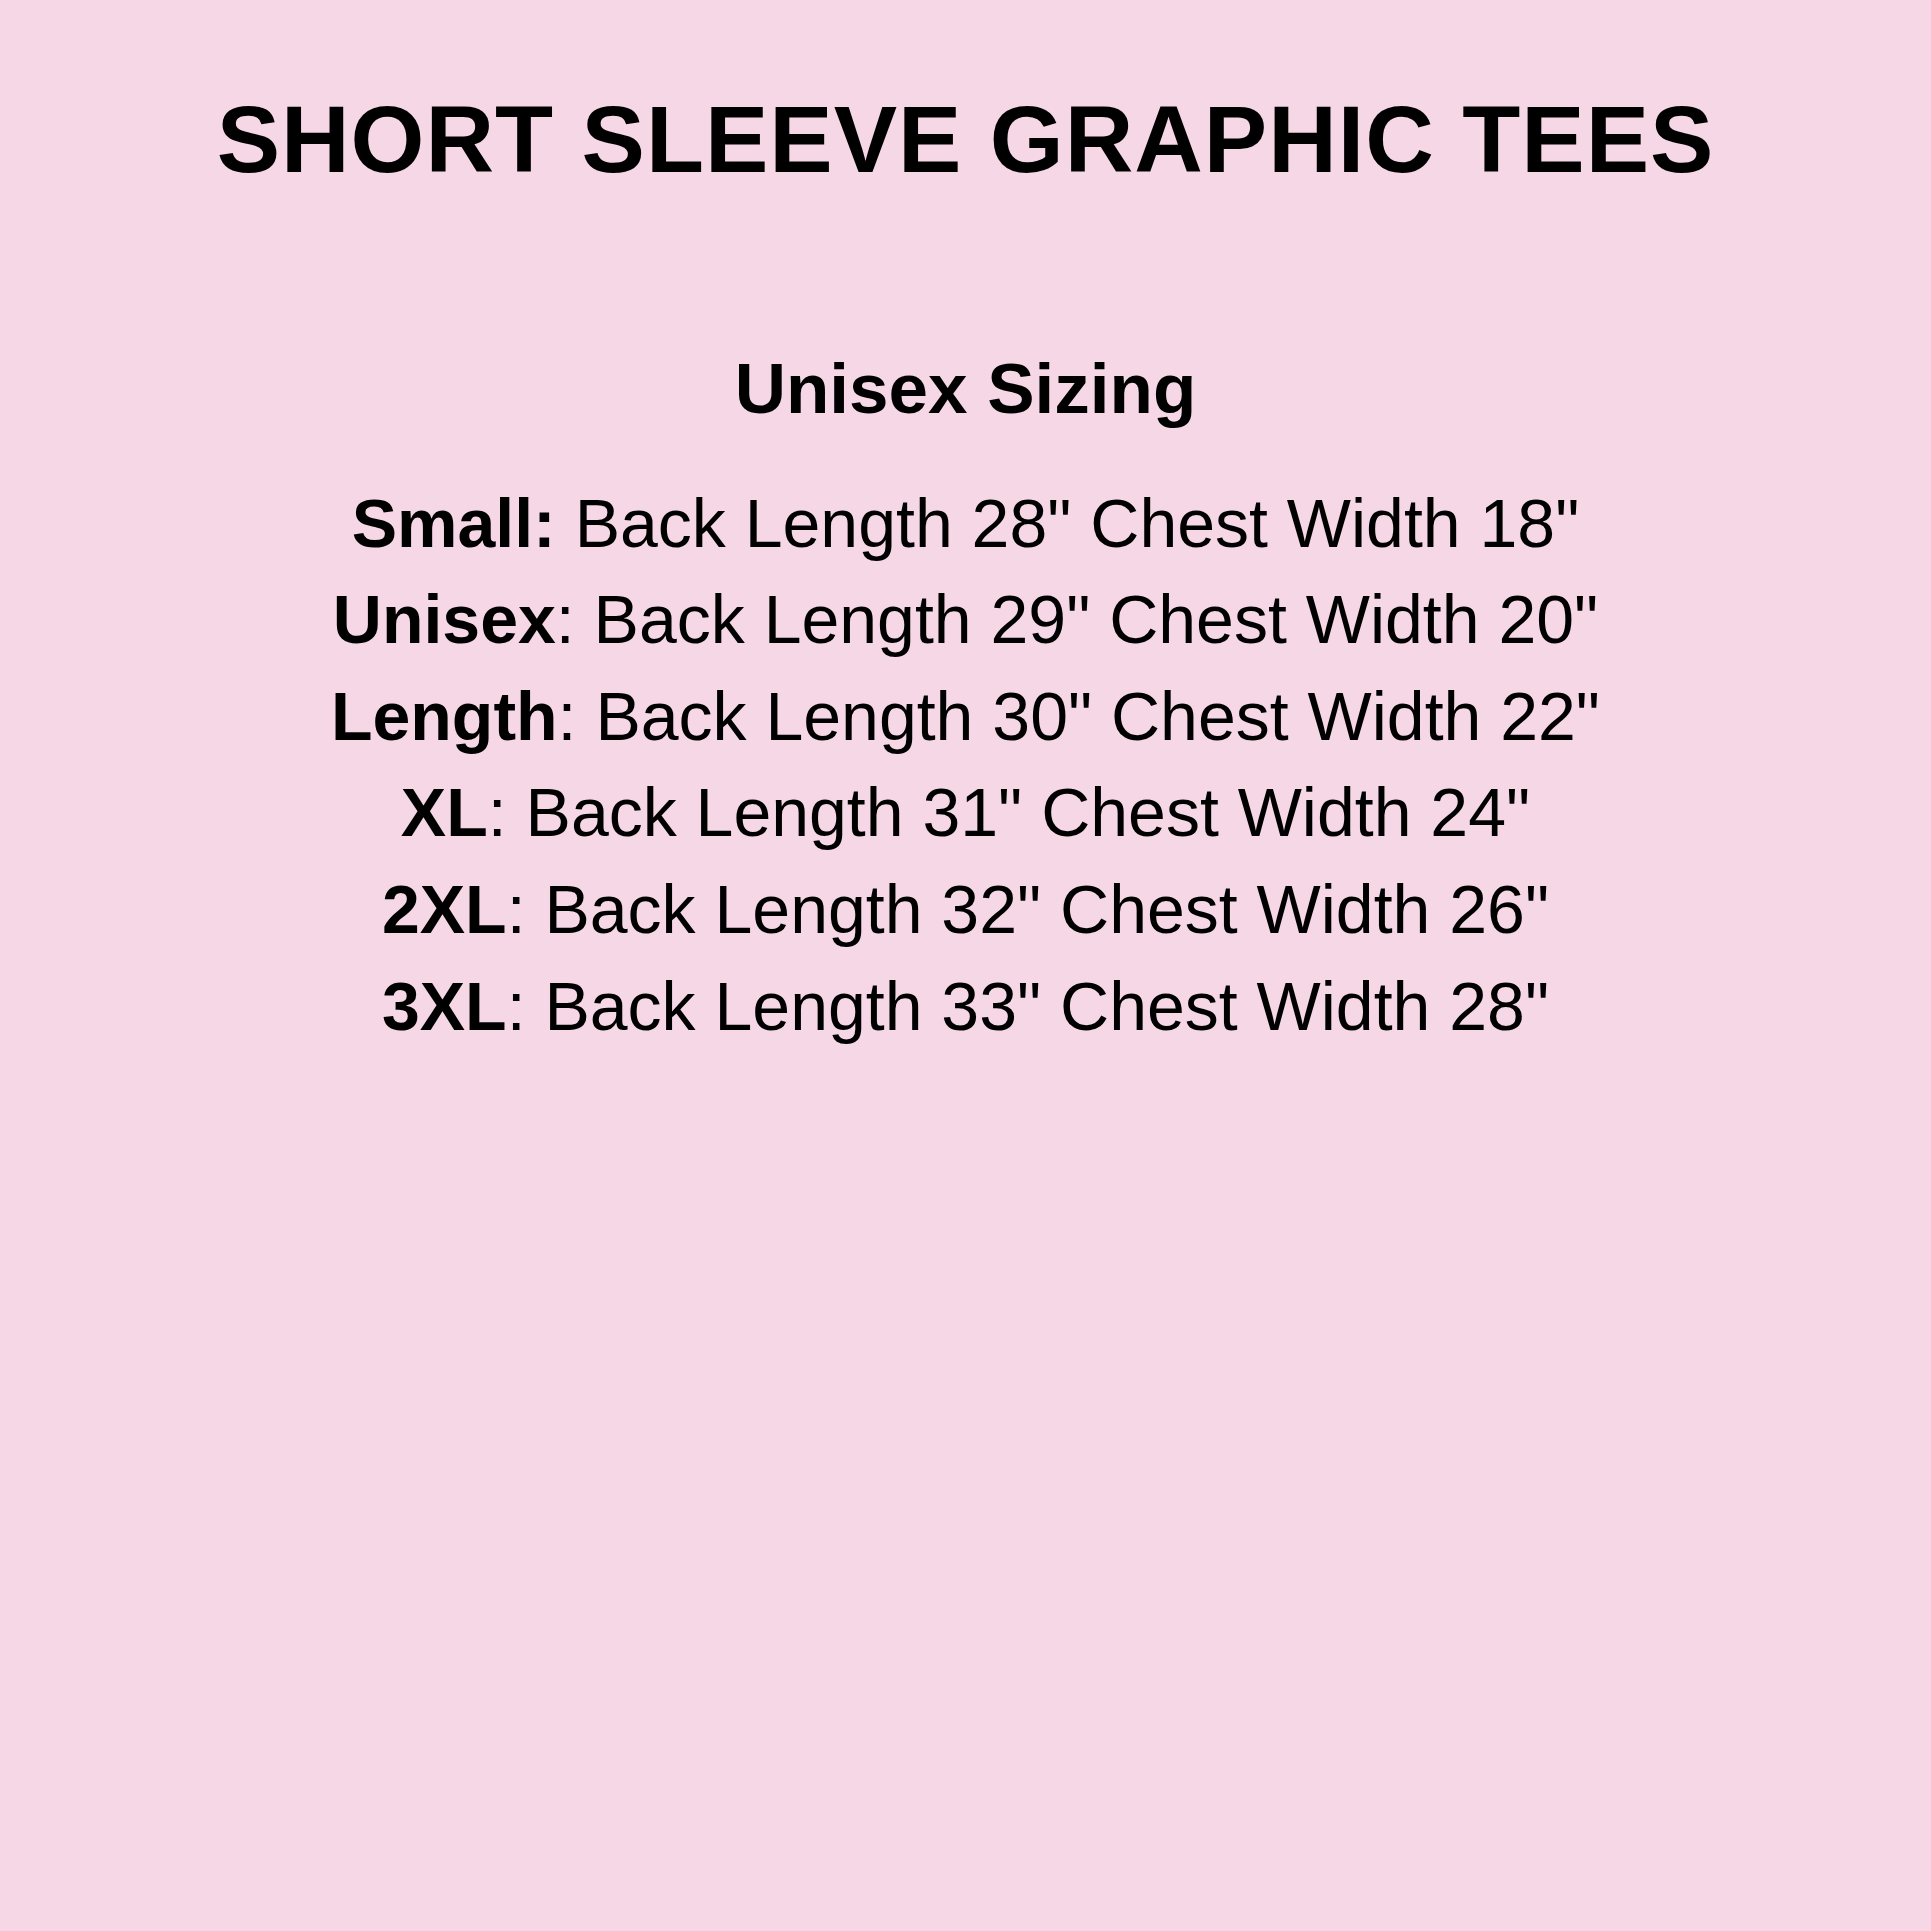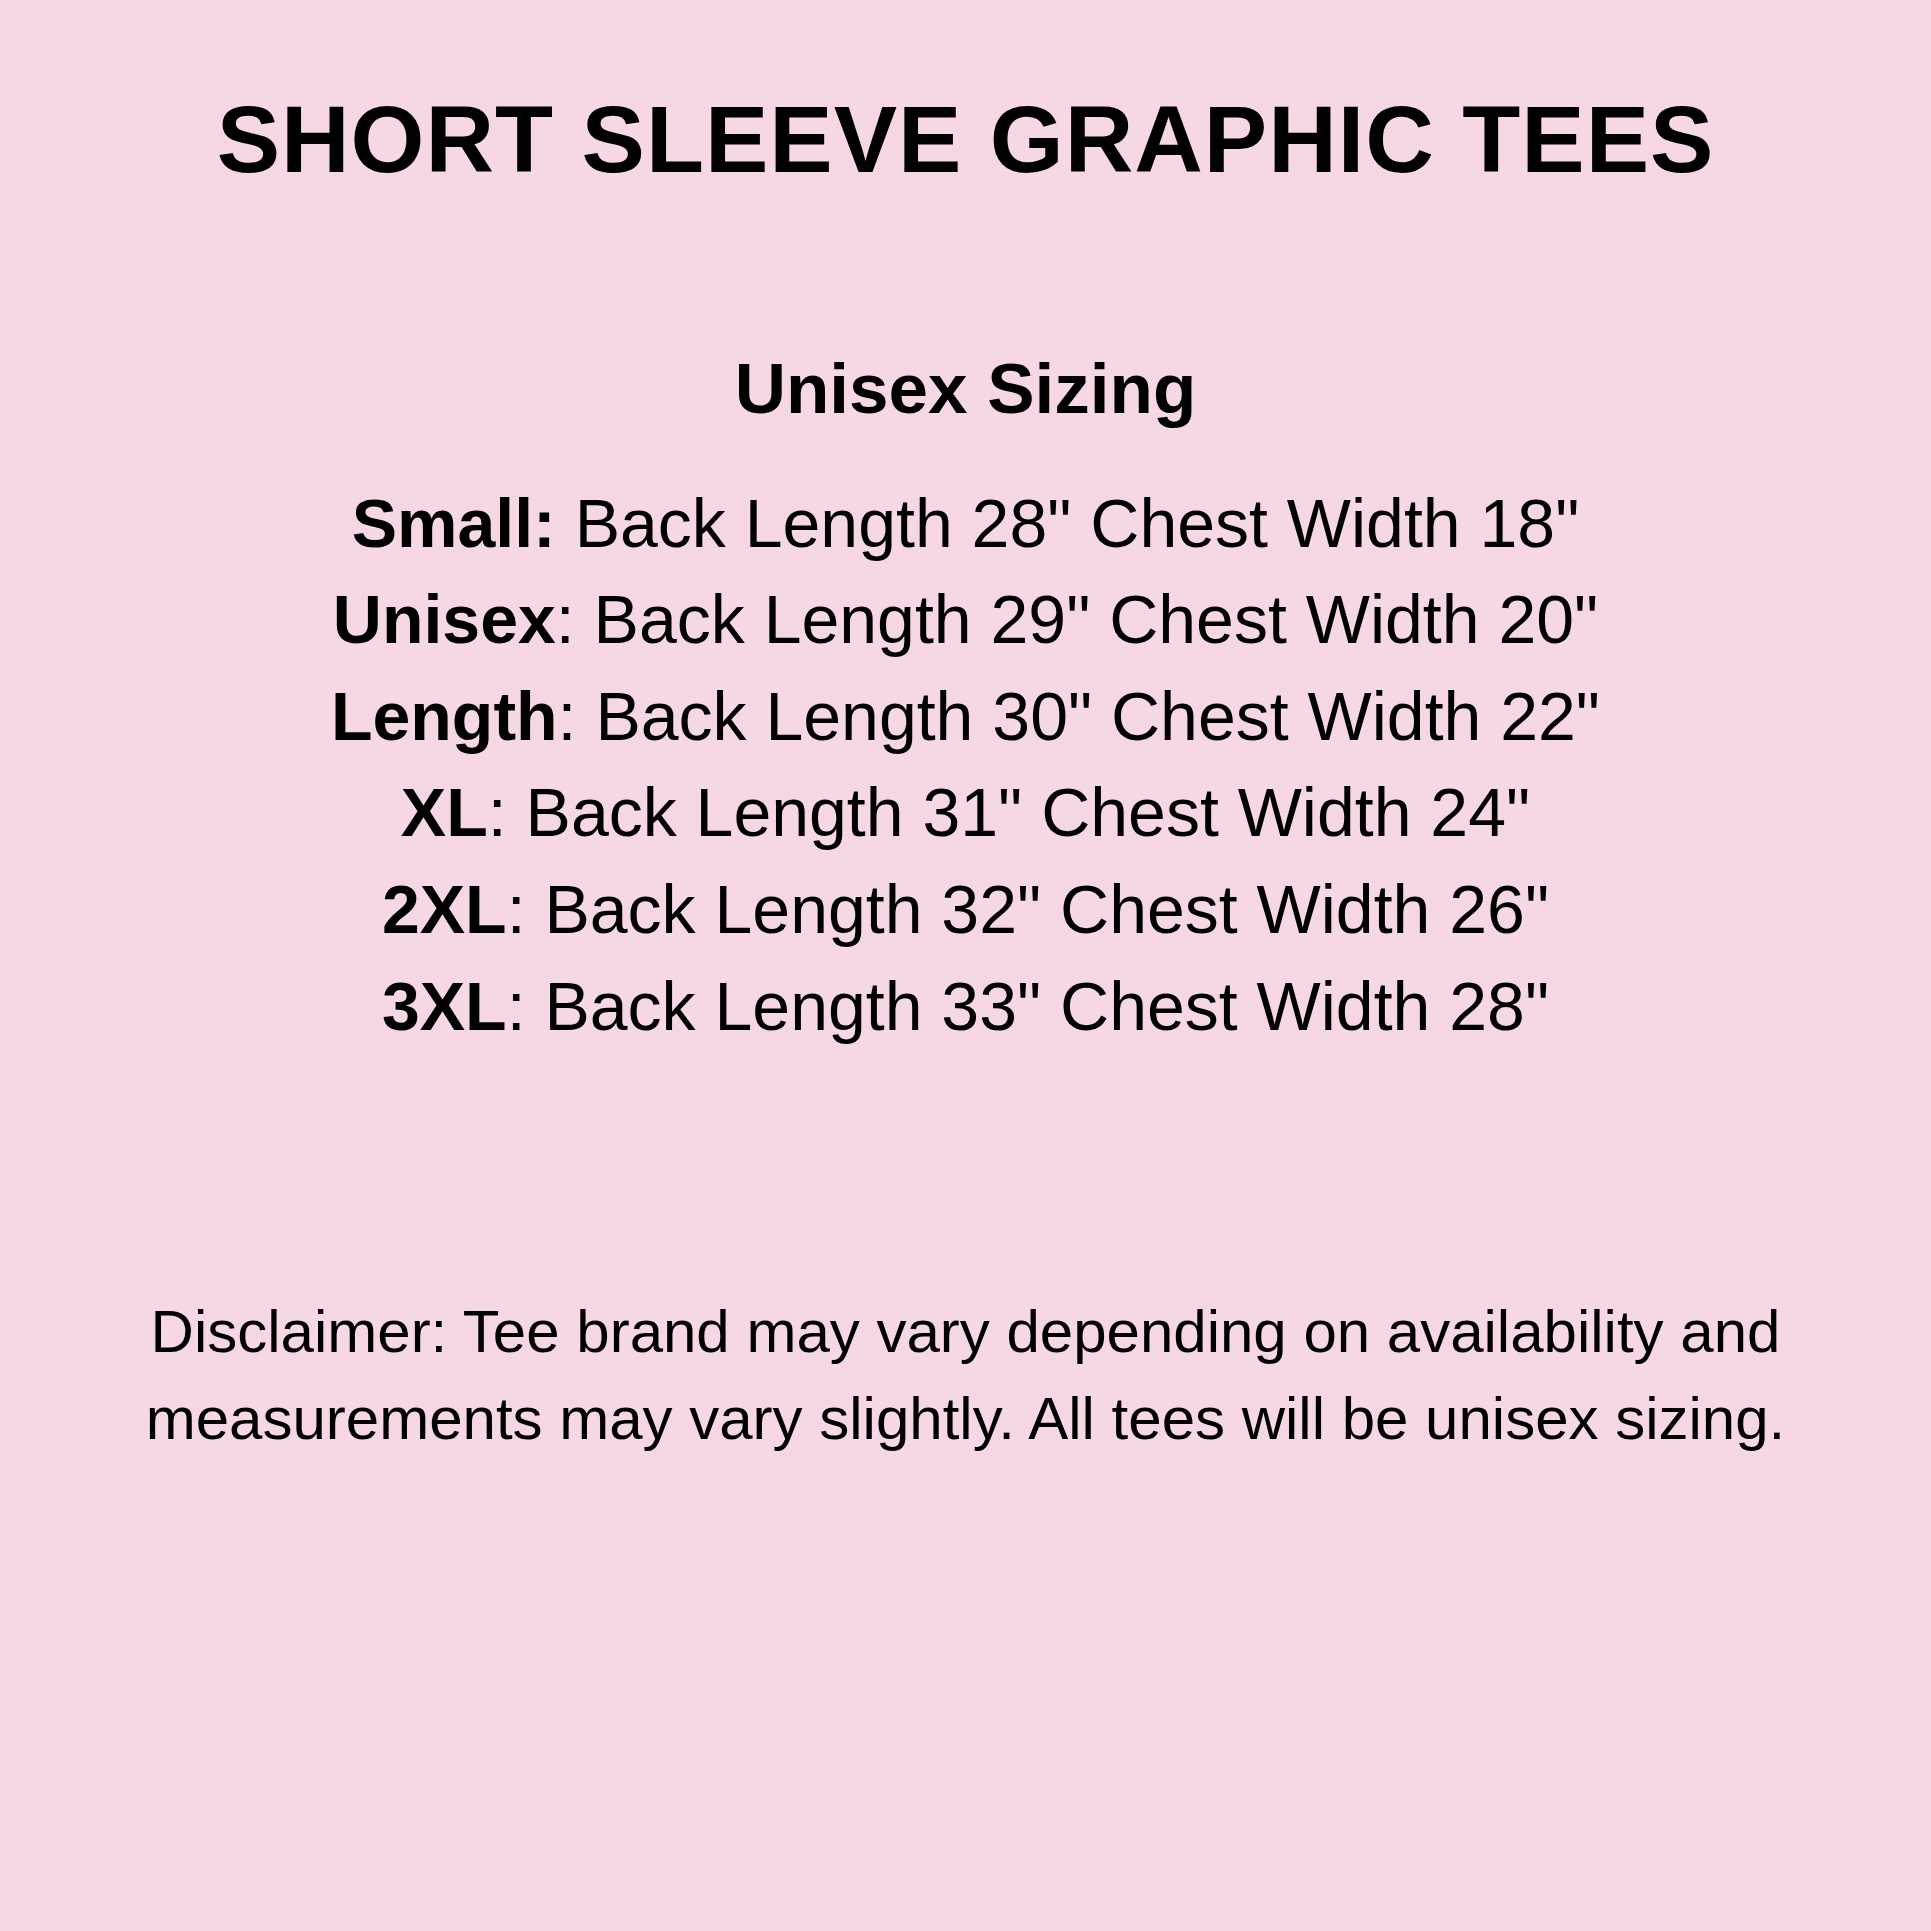--- a/index.html
+++ b/index.html
@@ -89,16 +89,15 @@
       <span class="label">XL</span><span class="measurements">: Back Length 31" Chest Width 24"</span>
     </li>
     <li class="size-row">
       <span class="label">2XL</span><span class="measurements">: Back Length 32" Chest Width 26"</span>
     </li>
     <li class="size-row">
       <span class="label">3XL</span><span class="measurements">: Back Length 33" Chest Width 28"</span>
     </li>
   </ul>
 
-  <p class="disclaimer">Disclaimer: Tee brand may vary depending on availability and measurements may vary slightly. All tees will be unisex sizing.</p>
 
 </div>
 
 
 </body></html>

